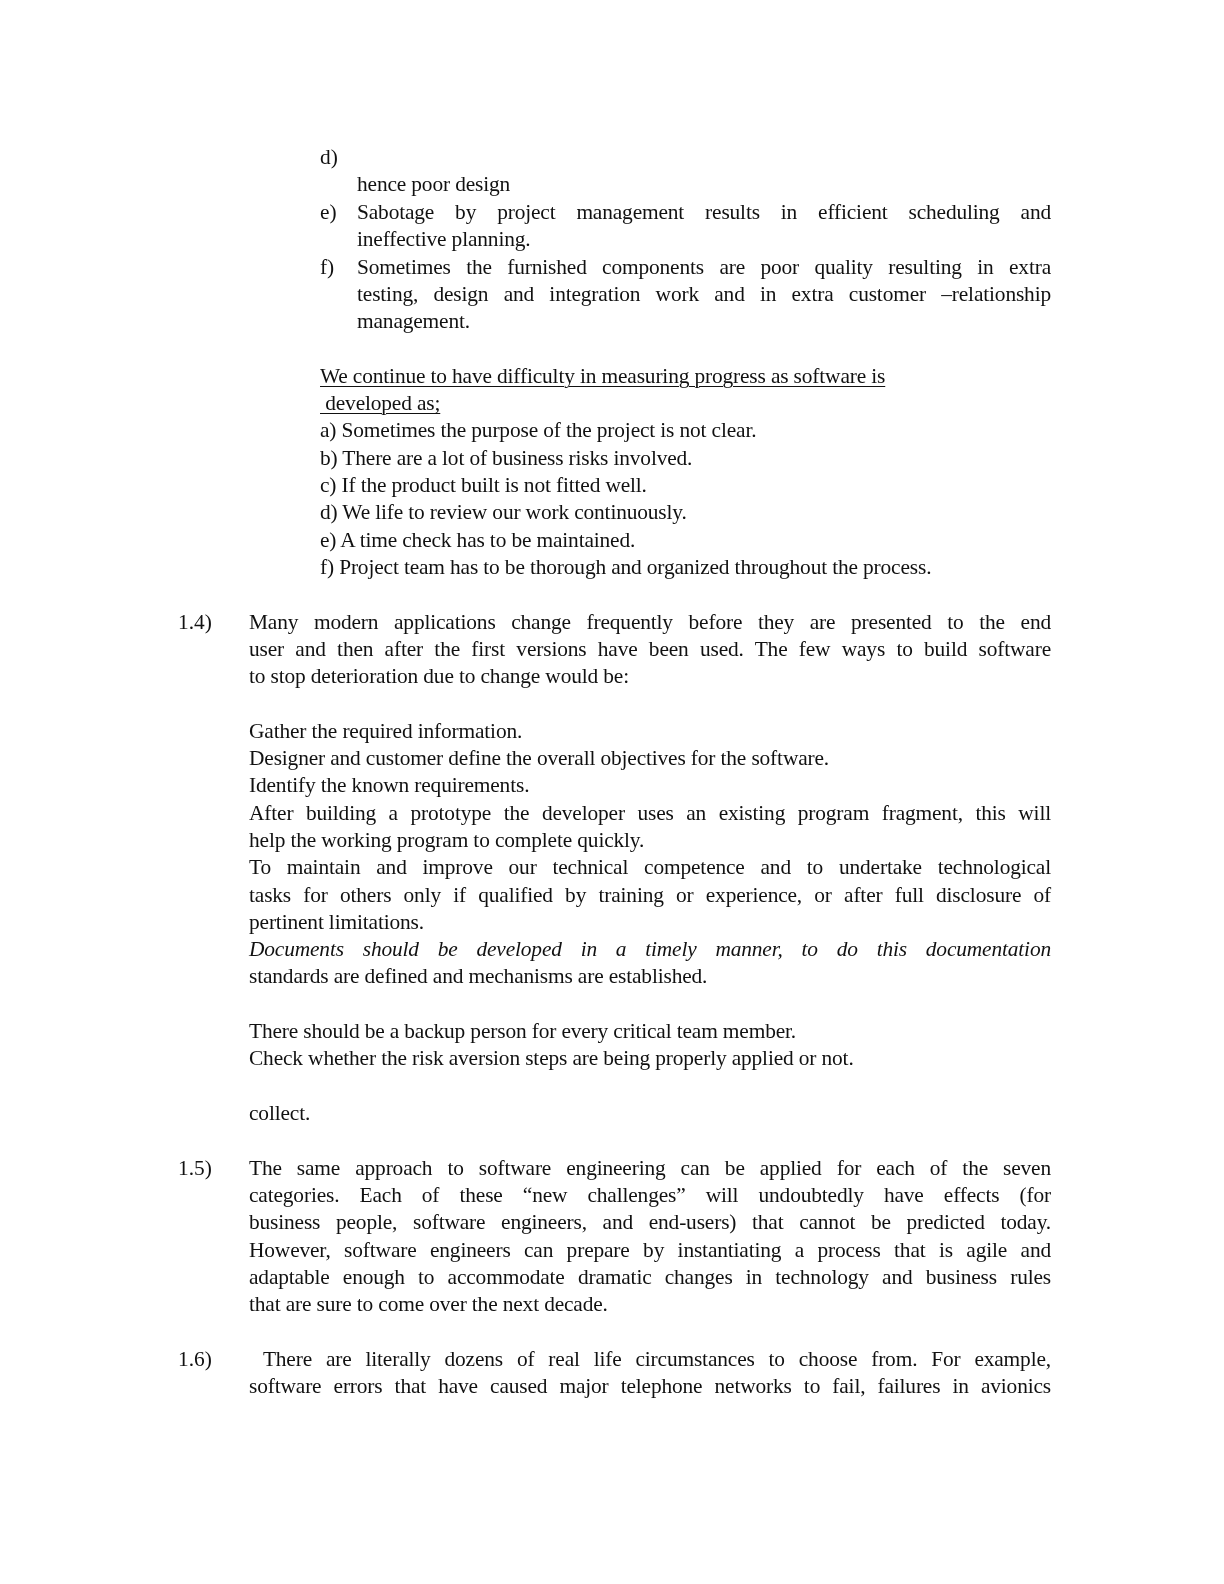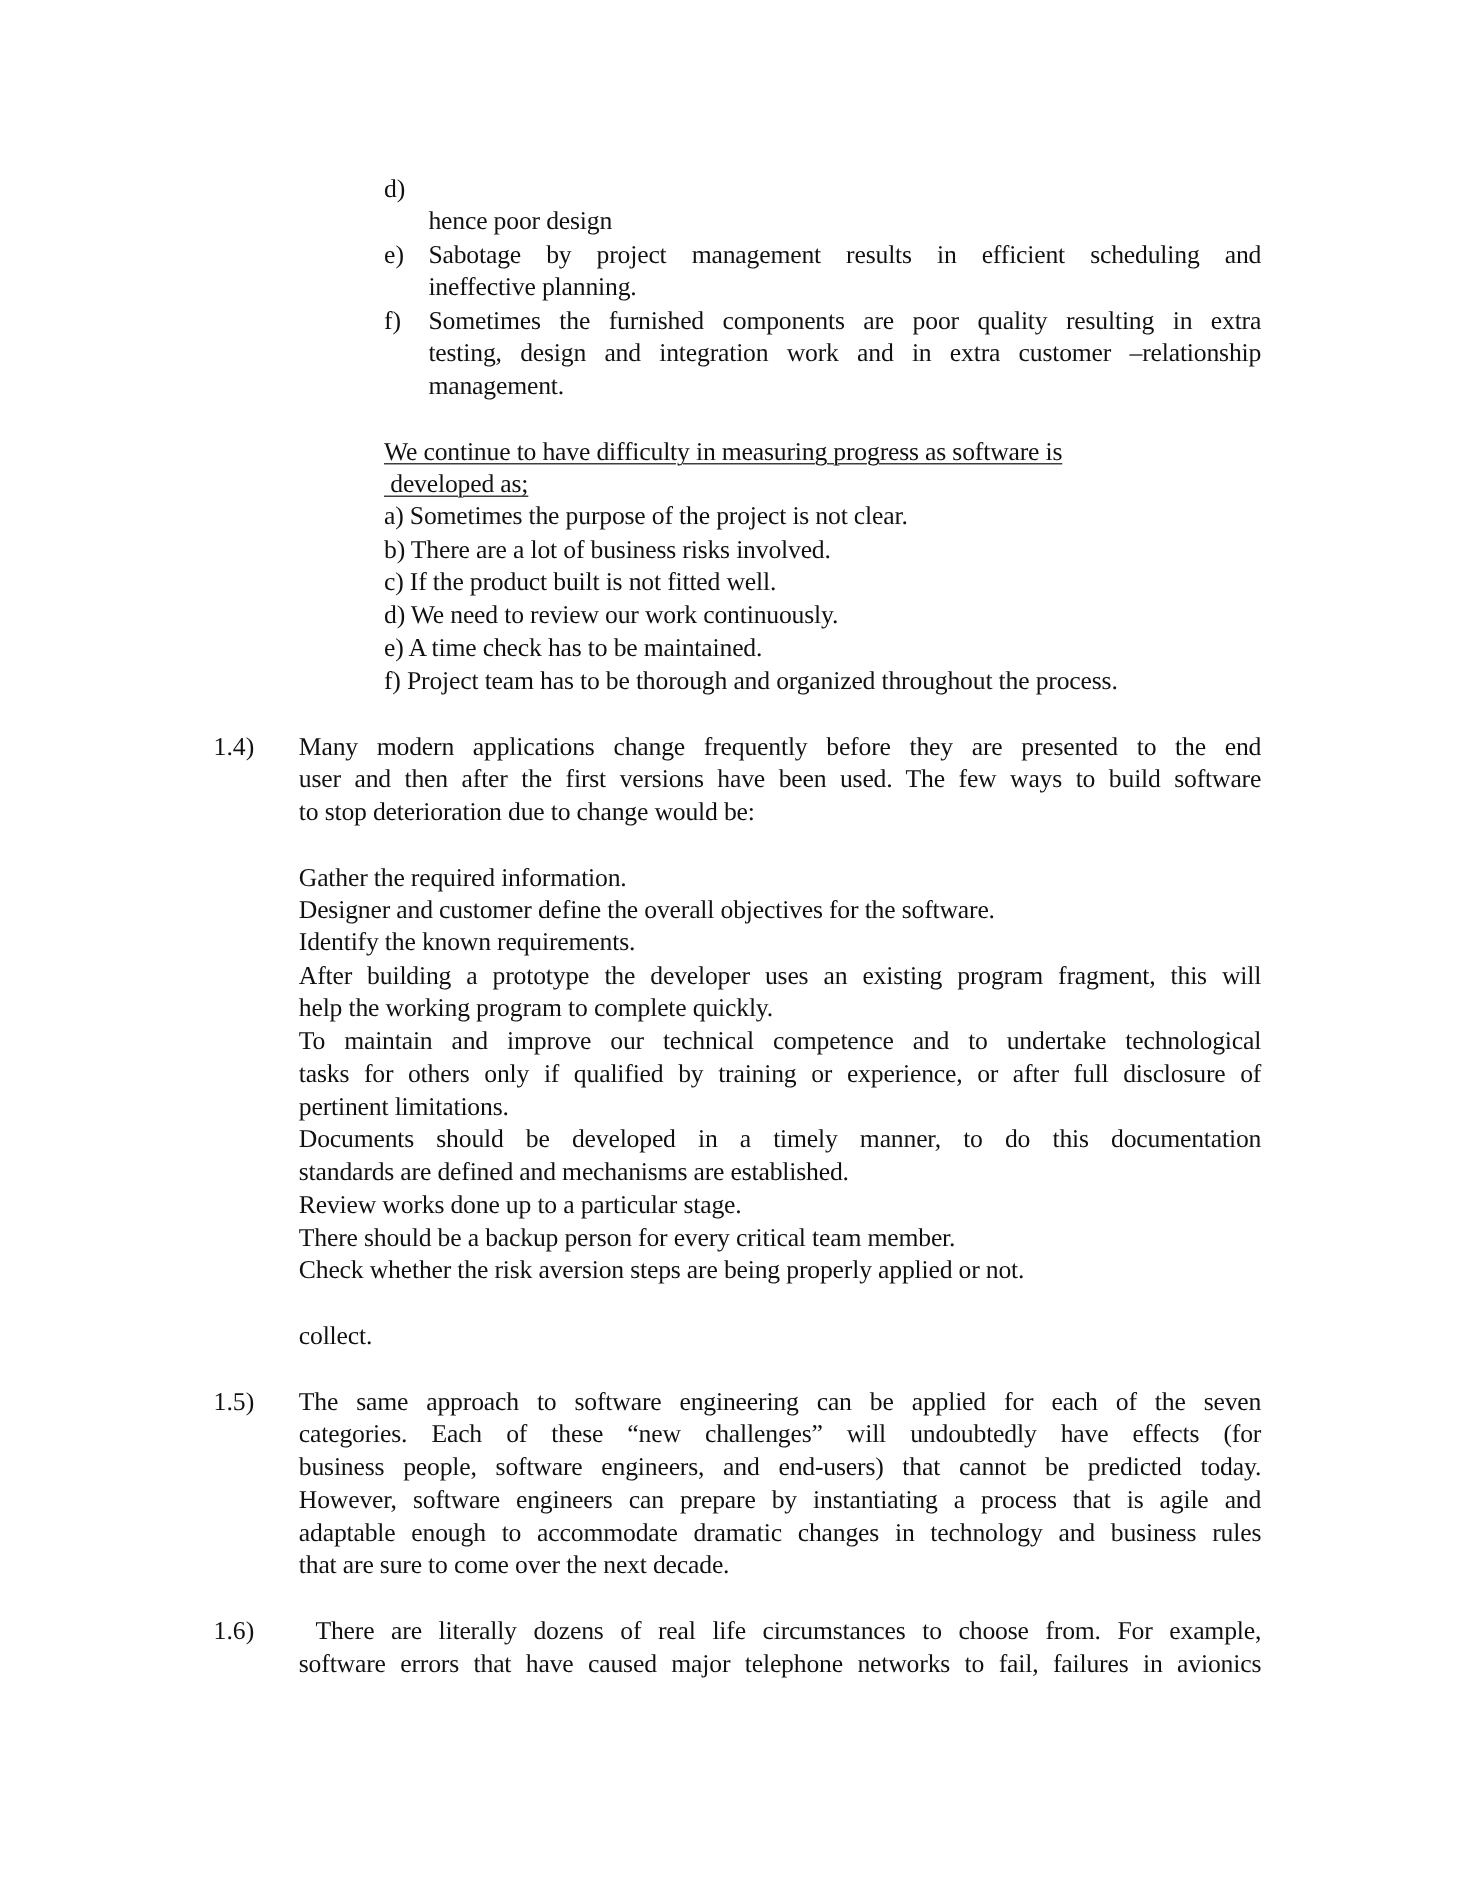--- a/index.html
+++ b/index.html
@@ -36,40 +36,39 @@
   <div class="line justify" style="left:357px; top:254px; width:694px;">Sometimes the furnished components are poor quality resulting in extra</div>
   <div class="line justify" style="left:357px; top:281px; width:694px;">testing, design and integration work and in extra customer –relationship</div>
   <div class="line" style="left:357px; top:308px;">management.</div>
 
   <div class="line ul" style="left:320px; top:363px;">We continue to have difficulty in measuring progress as software is</div>
   <div class="line ul" style="left:320px; top:390px; white-space:pre;"> developed as;</div>
 
   <div class="line" style="left:320px; top:417px;">a) Sometimes the purpose of the project is not clear.</div>
   <div class="line" style="left:320px; top:445px;">b) There are a lot of business risks involved.</div>
   <div class="line" style="left:320px; top:472px;">c) If the product built is not fitted well.</div>
-  <div class="line" style="left:320px; top:499px;">d) We need to review our work continuously.</div>
+  <div class="line" style="left:320px; top:499px;">d) We life to review our work continuously.</div>
   <div class="line" style="left:320px; top:527px;">e) A time check has to be maintained.</div>
   <div class="line" style="left:320px; top:554px;">f) Project team has to be thorough and organized throughout the process.</div>
 
   <span class="num" style="left:178px; top:609px;">1.4)</span>
   <div class="line justify" style="left:249px; top:609px; width:802px;">Many modern applications change frequently before they are presented to the end</div>
   <div class="line justify" style="left:249px; top:636px; width:802px;">user and then after the first versions have been used. The few ways to build software</div>
   <div class="line" style="left:249px; top:663px;">to stop deterioration due to change would be:</div>
 
   <div class="line" style="left:249px; top:718px;">Gather the required information.</div>
   <div class="line" style="left:249px; top:745px;">Designer and customer define the overall objectives for the software.</div>
   <div class="line" style="left:249px; top:772px;">Identify the known requirements.</div>
   <div class="line justify" style="left:249px; top:800px; width:802px;">After building a prototype the developer uses an existing program fragment, this will</div>
   <div class="line" style="left:249px; top:827px;">help the working program to complete quickly.</div>
   <div class="line justify" style="left:249px; top:854px; width:802px;">To maintain and improve our technical competence and to undertake technological</div>
   <div class="line justify" style="left:249px; top:882px; width:802px;">tasks for others only if qualified by training or experience, or after full disclosure of</div>
   <div class="line" style="left:249px; top:909px;">pertinent limitations.</div>
-  <div class="line justify" style="left:249px; top:936px; width:802px;">Documents should be developed in a timely manner, to do this documentation</div>
+  <div class="line justify" style="left:249px; top:936px; width:802px;font-style:italic;">Documents should be developed in a timely manner, to do this documentation</div>
   <div class="line" style="left:249px; top:963px;">standards are defined and mechanisms are established.</div>
-  <div class="line" style="left:249px; top:991px;">Review works done up to a particular stage.</div>
   <div class="line" style="left:249px; top:1018px;">There should be a backup person for every critical team member.</div>
   <div class="line" style="left:249px; top:1045px;">Check whether the risk aversion steps are being properly applied or not.</div>
   <div class="line" style="left:249px; top:1100px;">collect.</div>
 
   <span class="num" style="left:178px; top:1155px;">1.5)</span>
   <div class="line justify" style="left:249px; top:1182px; width:802px;">categories.    Each of these “new challenges” will undoubtedly have effects (for</div>
   <div class="line justify" style="left:249px; top:1155px; width:802px;">The same approach to software engineering can be applied for each of the seven</div>
   <div class="line justify" style="left:249px; top:1209px; width:802px;">business people, software engineers, and end-users) that cannot be predicted today.</div>
   <div class="line justify" style="left:249px; top:1237px; width:802px;">However, software engineers can prepare by instantiating a process that is agile and</div>
   <div class="line justify" style="left:249px; top:1264px; width:802px;">adaptable enough to accommodate dramatic changes in technology and business rules</div>

